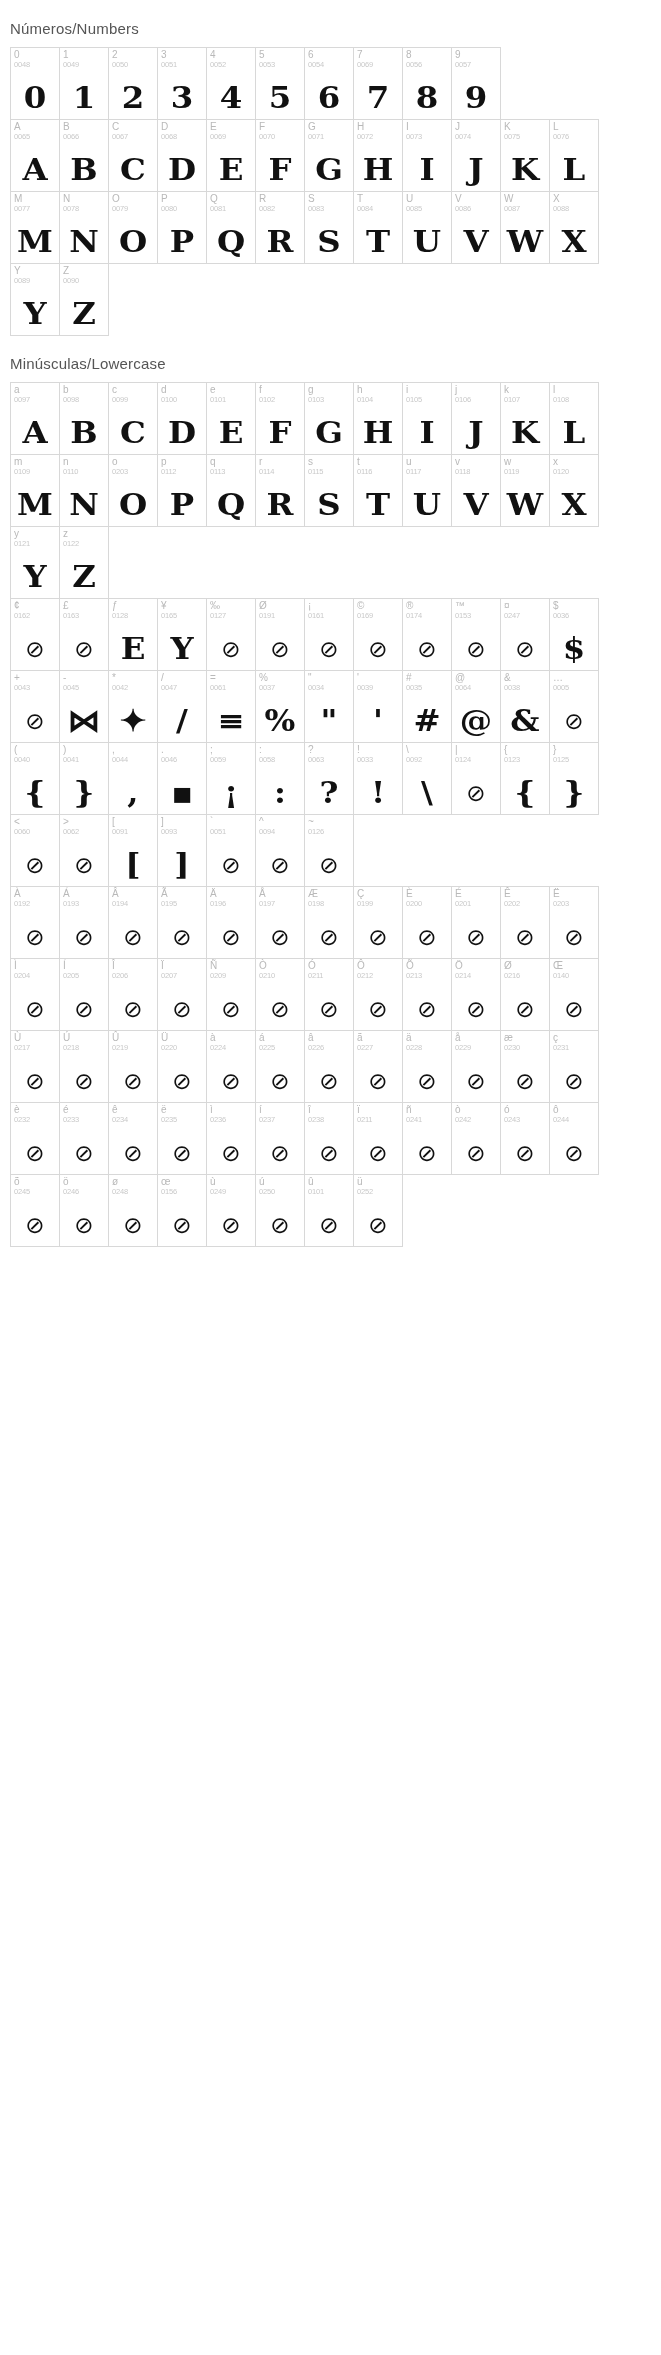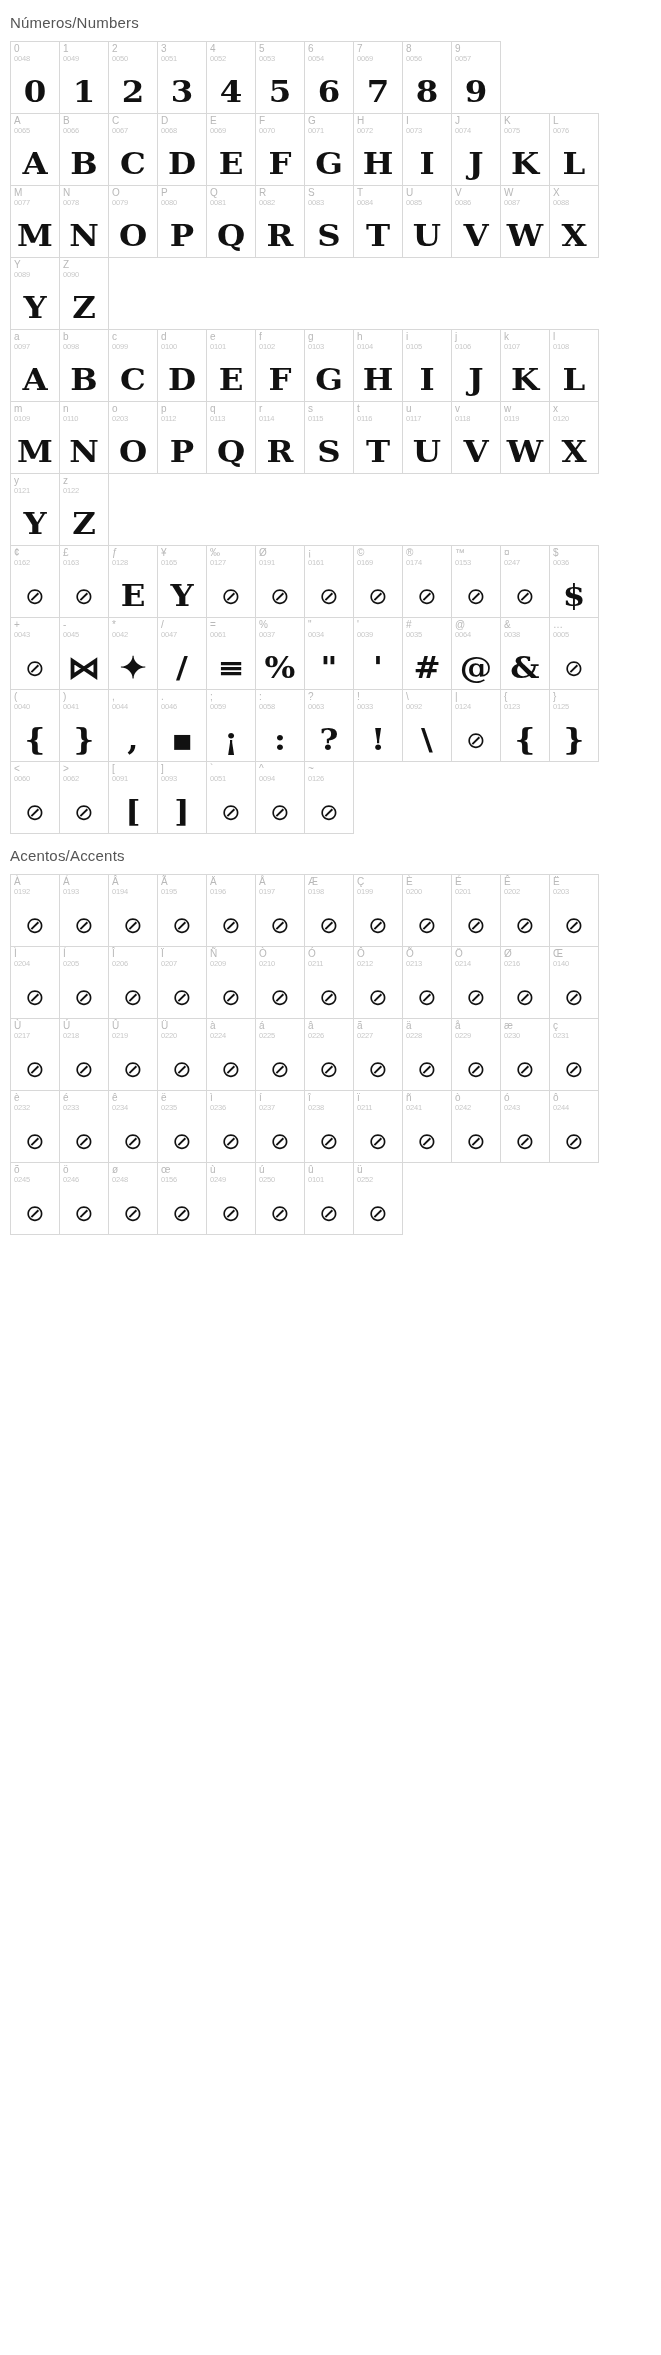--- a/index.html
+++ b/index.html
@@ -18,21 +18,21 @@
     box-sizing: border-box;
     padding: 0 0 30px 0;
   }
   .section {
     margin: 0 0 0 0;
   }
   .section-title {
     font-size: 15px;
     color: #555;
     font-weight: normal;
-    padding: 14px 0 10px 10px;
+    padding: 20px 0 10px 10px;
     letter-spacing: 0.2px;
   }
   .glyph-grid {
     display: flex;
     flex-wrap: wrap;
     padding-left: 10px;
     width: 620px;
   }
   .cell {
     width: 50px;
@@ -347,20 +347,21 @@
           <div class="cell">
             <div class="meta">
               <span class="char">Z</span>
               <span class="code">0090</span>
             </div>
             <div class="glyph slab">Z</div>
           </div>
         </div>
       </div>
       <div class="section">
+        <div class="section-title">Minúsculas/Lowercase</div>
         <div class="glyph-grid">
           <div class="cell">
             <div class="meta">
               <span class="char">a</span>
               <span class="code">0097</span>
             </div>
             <div class="glyph slab">A</div>
           </div>
           <div class="cell">
             <div class="meta">
@@ -838,21 +839,20 @@
           <div class="cell">
             <div class="meta">
               <span class="char">~</span>
               <span class="code">0126</span>
             </div>
             <div class="glyph notdef">⊘</div>
           </div>
         </div>
       </div>
       <div class="section">
-        <div class="section-title">Acentos/Accents</div>
         <div class="glyph-grid">
           <div class="cell">
             <div class="meta">
               <span class="char">À</span>
               <span class="code">0192</span>
             </div>
             <div class="glyph notdef">⊘</div>
           </div>
           <div class="cell">
             <div class="meta">

